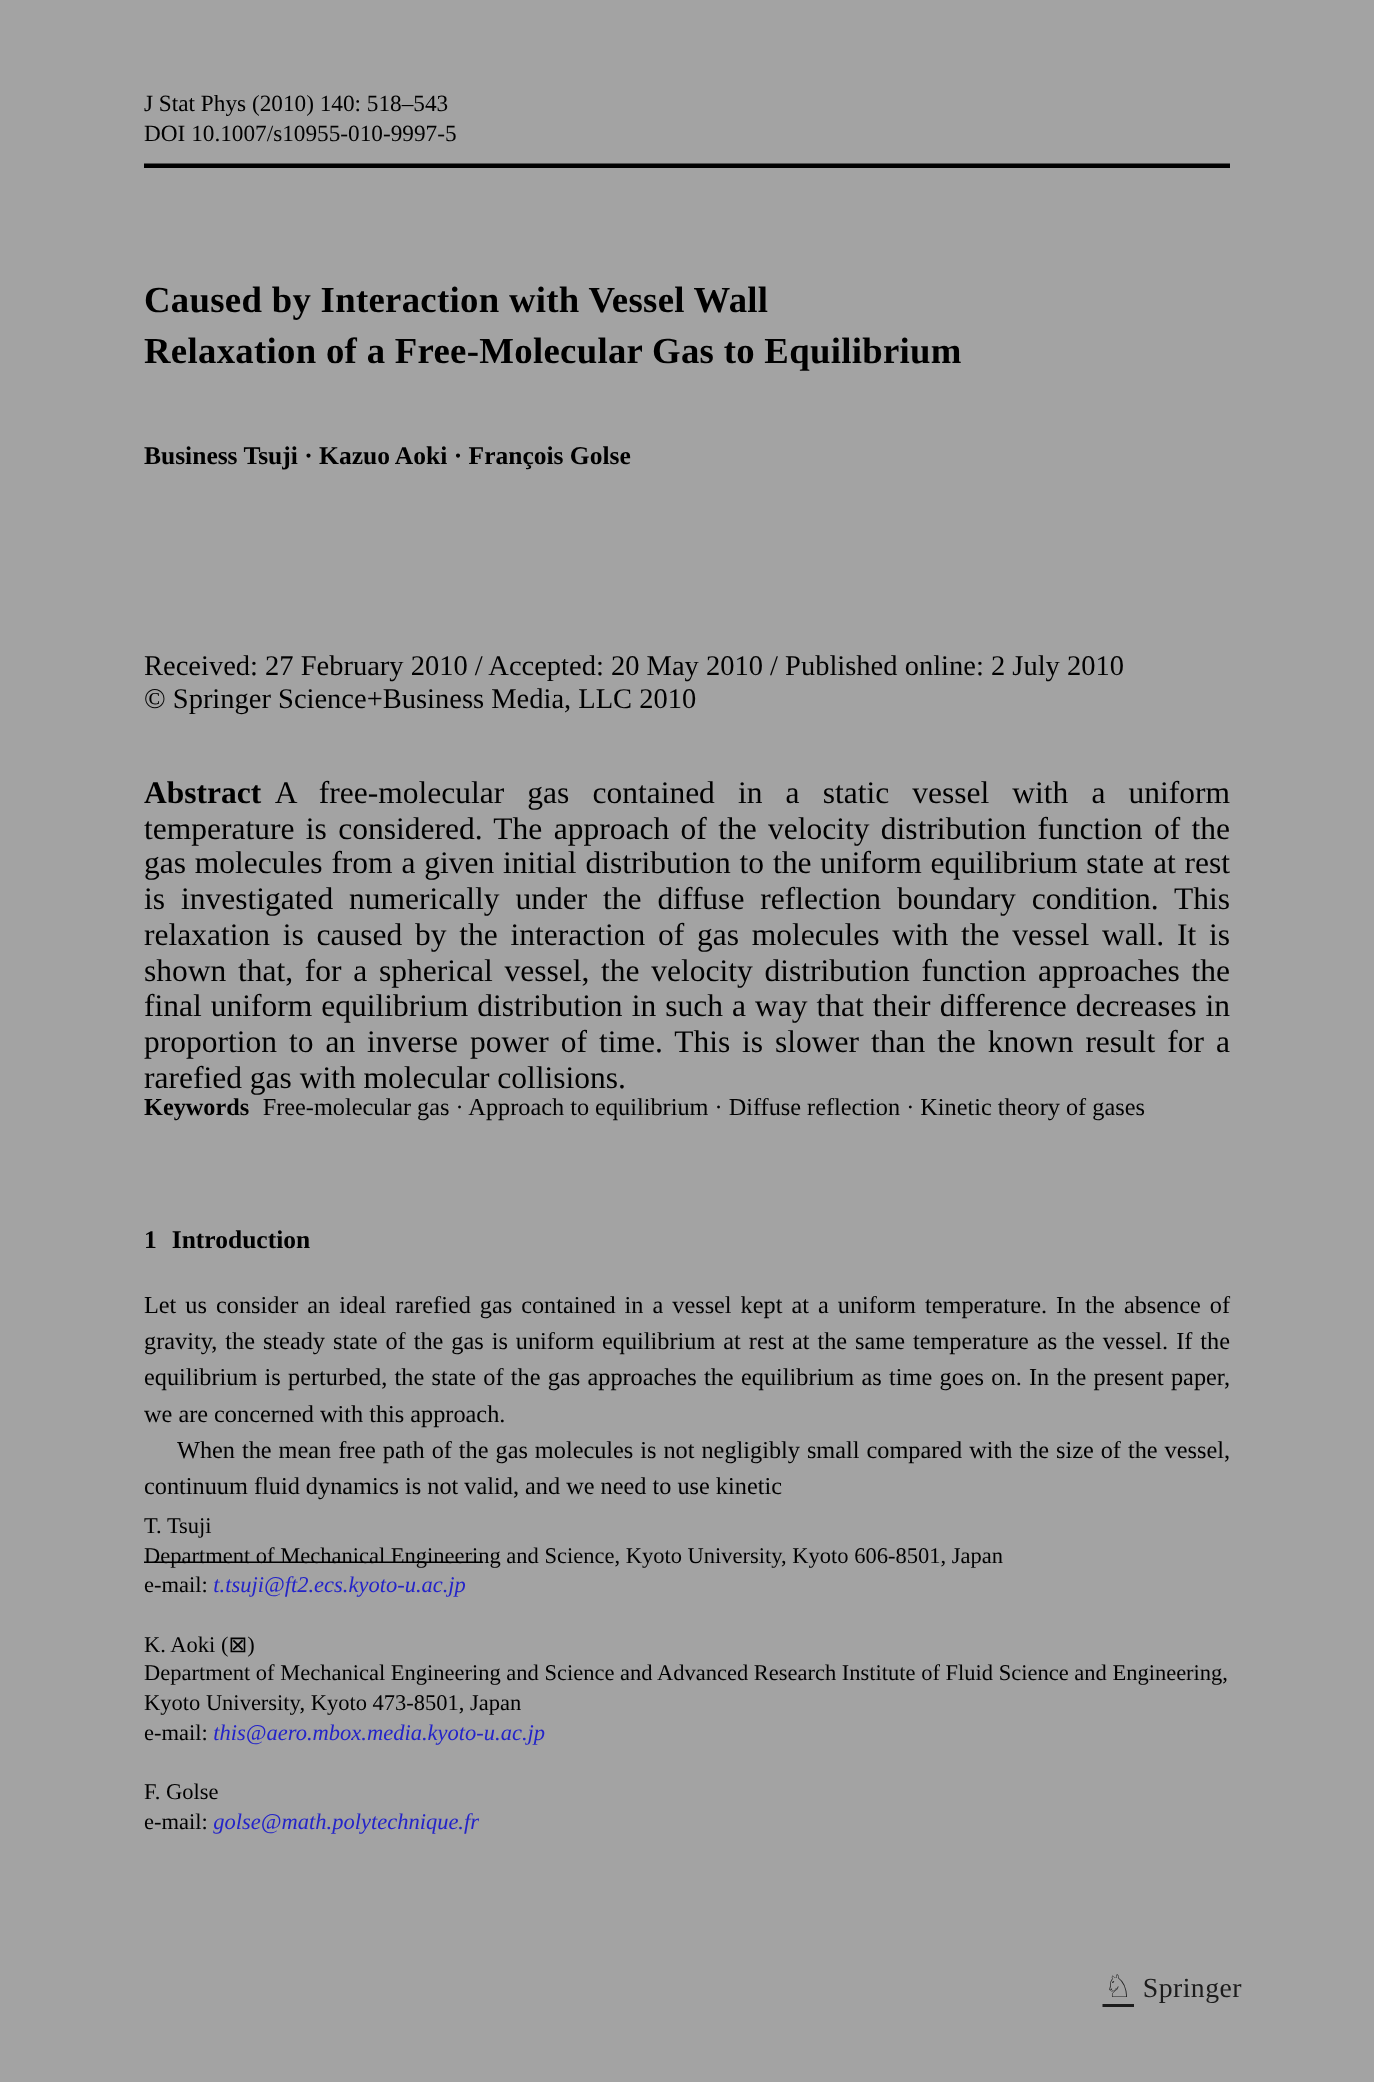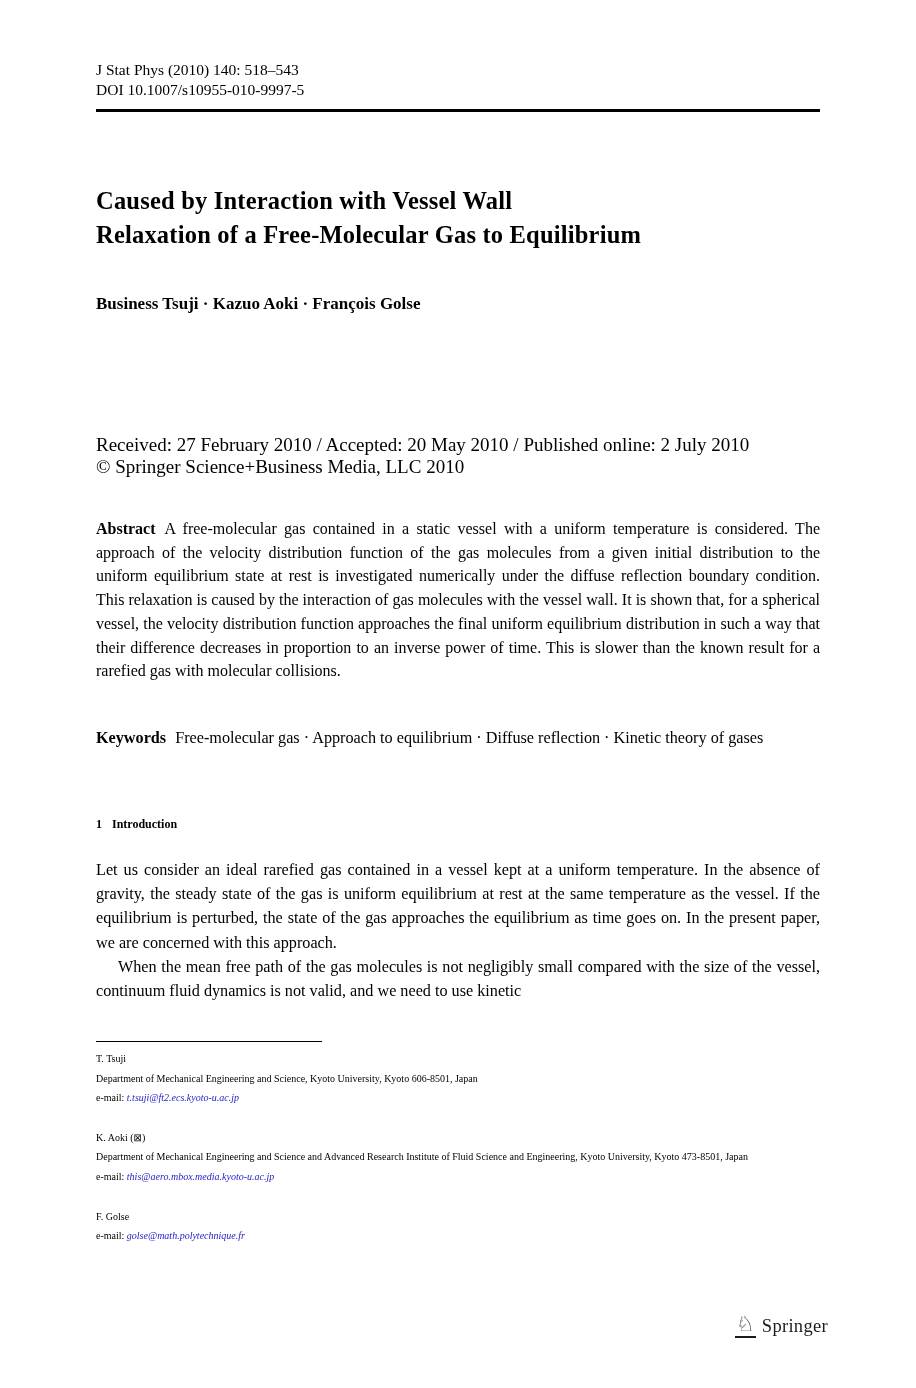--- a/index.html
+++ b/index.html
@@ -1,49 +1,49 @@
 <!DOCTYPE html>
 <html><head>
 <meta charset="utf-8">
 <style>
   html, body { margin: 0; padding: 0; background: #e8e8e8; }
   .page {
     position: relative;
     width: 916px;
     height: 1388px;
-    background: #ffffff;
+    background: #a3a3a3;
     font-family: "Liberation Serif", serif;
     color: #000000;
     overflow: hidden;
     margin: 0 auto;
   }
   .col { position: absolute; left: 96px; width: 724px; }
 
   .journal-head { top: 60px; font-size: 15.5px; line-height: 20px; }
   .rule-thick { top: 109px; height: 3px; background: #000; }
 
   .paper-title { top: 184px; font-size: 24.5px; font-weight: bold; line-height: 34px; letter-spacing: 0.2px; }
   .authors { top: 294px; font-size: 17px; font-weight: bold; }
 
   .dates { top: 434px; font-size: 19px; line-height: 21.5px; }
 
-  .abstract { top: 517px; font-size: 16px; line-height: 23.7px; text-align: justify; }
+  .abstract { top: 517px; font-size: 21px; line-height: 23.7px; text-align: justify; }
   .lead-label { font-weight: bold; margin-right: 9px; }
 
   .keywords { top: 727px; font-size: 16.2px; line-height: 23.7px; text-align: justify; }
 
-  .sec-heading { top: 817px; font-size: 12px; font-weight: bold; }
+  .sec-heading { top: 817px; font-size: 17px; font-weight: bold; }
   .sec-heading .sec-num { margin-right: 10px; }
 
   .body-text { top: 858px; font-size: 16.2px; line-height: 24.2px; text-align: justify; }
   .body-text p { margin: 0; }
   .body-text p.indent { text-indent: 22px; }
 
   .fn-rule { top: 1041px; width: 226px; height: 1px; background: #000; }
-  .footnotes { top: 1049px; font-size: 10px; line-height: 19.6px; }
+  .footnotes { top: 1009px; font-size: 15px; line-height: 19.6px; }
   .footnote { margin-bottom: 20px; }
   .email a, .email-addr { color: #2323c9; text-decoration: none; font-style: italic; }
 
   .publisher { position: absolute; left: 735px; top: 1314px; display: flex; align-items: center; color: #1c1c1c; }
   .horse { display: inline-block; font-family: "DejaVu Sans", sans-serif; font-size: 21px; line-height: 21px; border-bottom: 2px solid #1c1c1c; padding: 0 1px 1px 1px; margin-right: 6px; }
   .publisher-name { font-size: 18.5px; letter-spacing: 0.3px; }
 </style>
 </head>
 <body>
 

